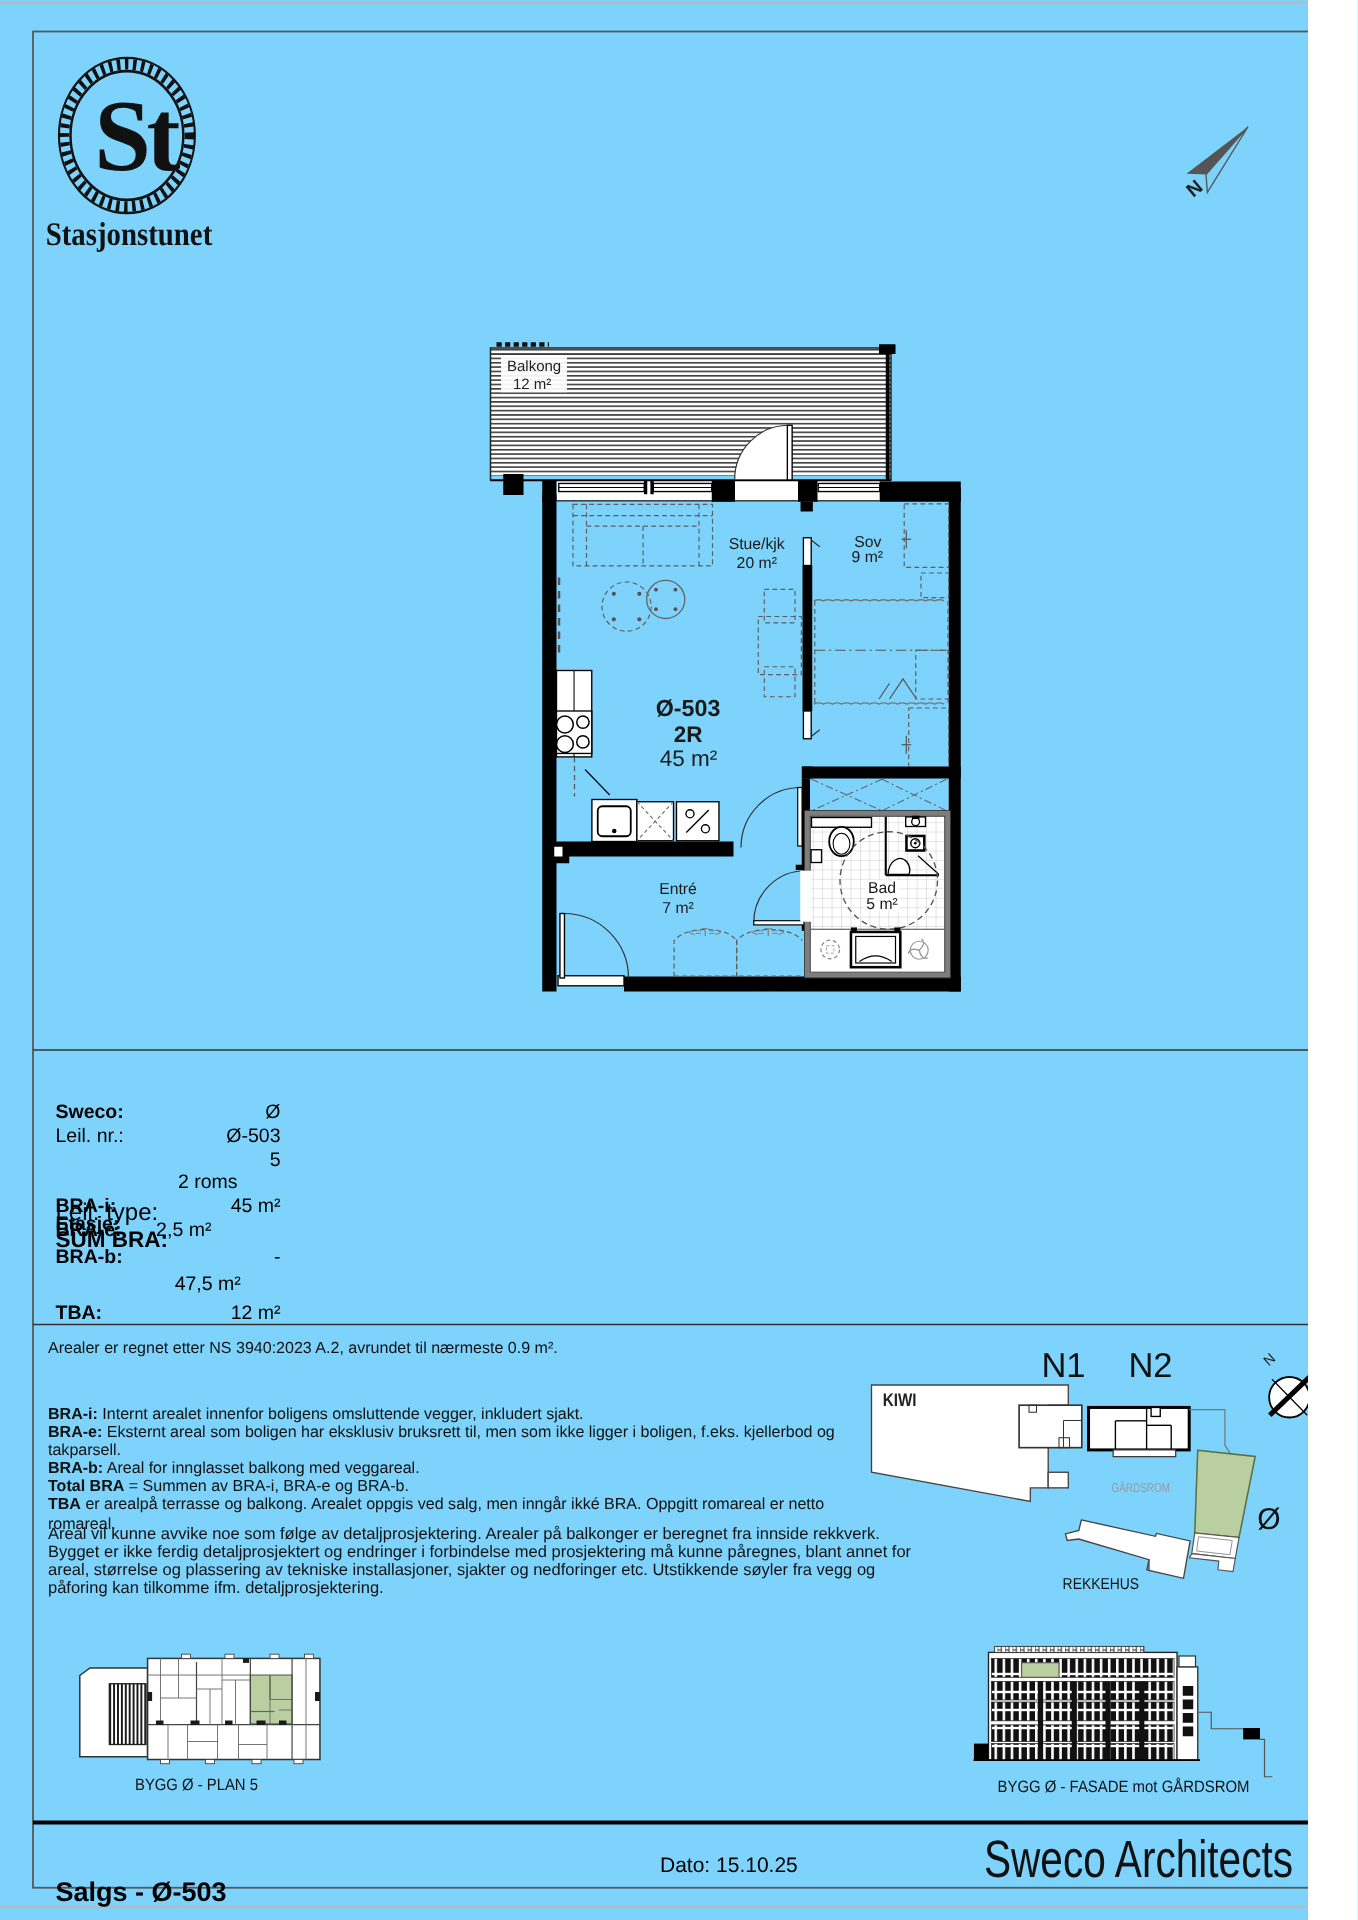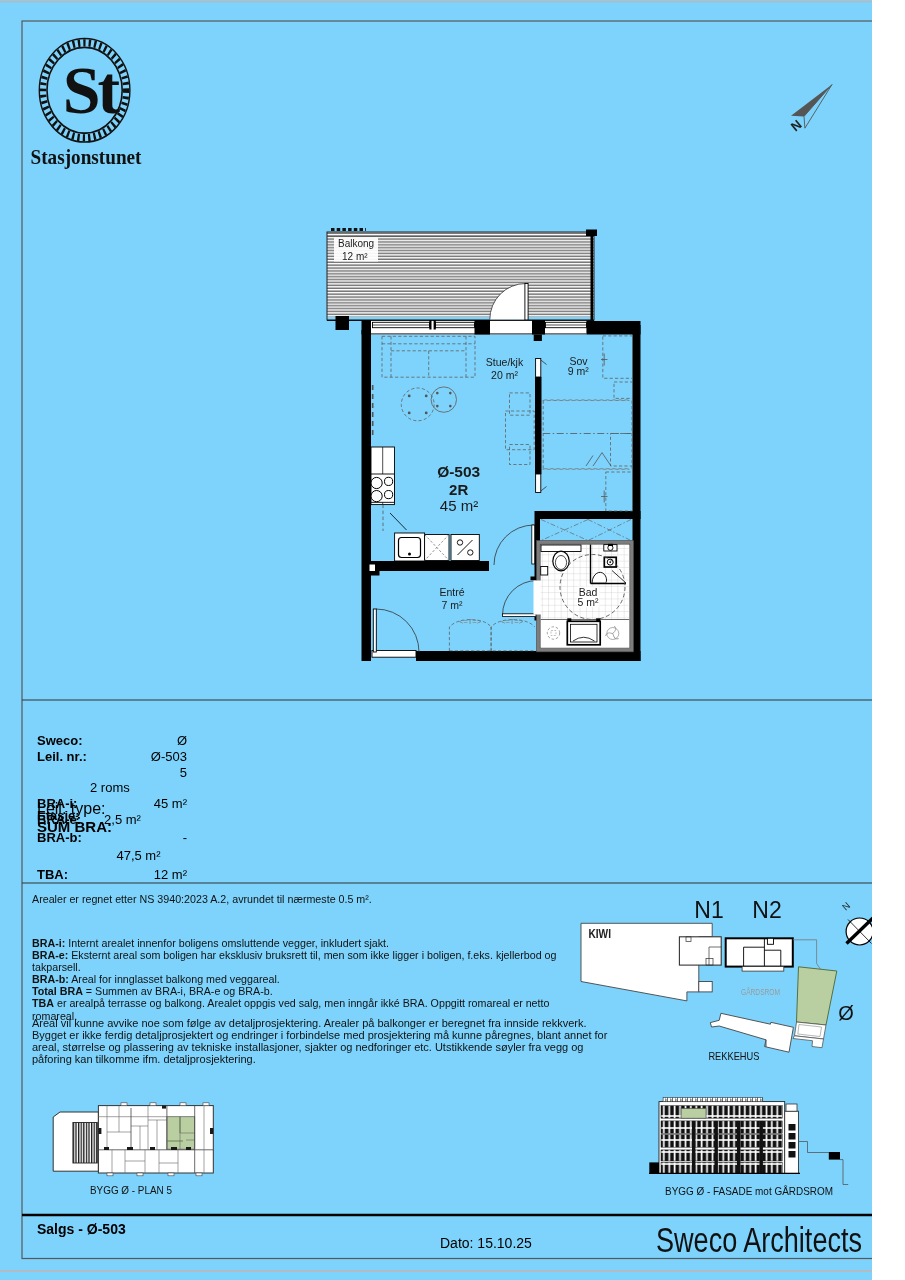--- a/index.html
+++ b/index.html
@@ -304,49 +304,49 @@
 <rect x="788.5" y="1151" width="7" height="6.5" fill="#111"></rect>
 <path d="M798.5,1141.5 H807.5 V1152.5 H828.8 M840,1159.6 H843 V1184.5 H848.2" fill="none" stroke="#555" stroke-width="0.8"></path>
 <rect x="828.8" y="1152" width="11.2" height="7.6" fill="#000"></rect>
 <rect x="649.3" y="1162.4" width="9.7" height="11" fill="#000"></rect>
 <line x1="649" y1="1173.4" x2="800" y2="1173.4" stroke="#000" stroke-width="1.2"></line>
 <text x="749" y="1194.5" font-family="Liberation Sans" font-size="11" text-anchor="middle" fill="#111" textLength="168" lengthAdjust="spacingAndGlyphs">BYGG Ø - FASADE mot GÅRDSROM</text>
 <text x="759" y="1251.5" font-family="Liberation Sans" font-size="35" text-anchor="middle" fill="#111" textLength="206" lengthAdjust="spacingAndGlyphs">Sweco Architects</text>
     </svg>
 <div style="position:absolute;left:37px;top:732.7px;font-weight:bold;font-size:13px">Sweco:</div>
 <div style="position:absolute;left:90px;top:732.7px;width:97px;text-align:right;font-size:13px">Ø</div>
-<div style="position:absolute;left:37px;top:749px;font-weight:bold;font-size:13px">Leil. nr.:</div>
+<div style="position:absolute;left:37px;top:749px;font-weight:normal;font-size:13px">Leil. nr.:</div>
 <div style="position:absolute;left:90px;top:749px;width:97px;text-align:right;font-size:13px">Ø-503</div>
 <div style="position:absolute;left:37px;top:808px;font-weight:bold;font-size:13px">Etasje:</div>
 <div style="position:absolute;left:90px;top:764.9px;width:97px;text-align:right;font-size:13px">5</div>
 <div style="position:absolute;left:37px;top:800px;font-weight:normal;font-size:16px">Leil. type:</div>
-<div style="position:absolute;left:90px;top:779.8px;width:97px;text-align:left;font-size:13px">2 roms</div>
+<div style="position:absolute;left:90px;top:779.8px;width:97px;text-align:center;font-size:13px">2 roms</div>
 <div style="position:absolute;left:37px;top:796.4px;font-weight:bold;font-size:13px">BRA-i:</div>
 <div style="position:absolute;left:90px;top:796.4px;width:97px;text-align:right;font-size:13px">45 m²</div>
 <div style="position:absolute;left:37px;top:811.9px;font-weight:bold;font-size:13px">BRA-e:</div>
 <div style="position:absolute;left:74px;top:811.9px;width:97px;text-align:center;font-size:13px">2,5 m²</div>
 <div style="position:absolute;left:37px;top:830.2px;font-weight:bold;font-size:13px">BRA-b:</div>
 <div style="position:absolute;left:90px;top:830.2px;width:97px;text-align:right;font-size:13px">-</div>
 <div style="position:absolute;left:37px;top:818px;font-weight:bold;font-size:15px">SUM BRA:</div>
 <div style="position:absolute;left:90px;top:848.4px;width:97px;text-align:center;font-size:13px">47,5 m²</div>
 <div style="position:absolute;left:37px;top:866.6px;font-weight:bold;font-size:13px">TBA:</div>
 <div style="position:absolute;left:90px;top:866.6px;width:97px;text-align:right;font-size:13px">12 m²</div>
 
-<div style="position:absolute;left:32px;top:893px;font-size:10.7px;line-height:12.1px;white-space:nowrap;color:#111">Arealer er regnet etter NS 3940:2023 A.2, avrundet til nærmeste 0.5 m².</div>
+<div style="position:absolute;left:32px;top:893px;font-size:10.7px;line-height:12.1px;white-space:nowrap;color:#111">Arealer er regnet etter NS 3940:2023 A.2, avrundet til nærmeste 0.9 m².</div>
 <div style="position:absolute;left:32px;top:937px;font-size:10.7px;line-height:12.1px;white-space:nowrap;color:#111">
 <b>BRA-i:</b> Internt arealet innenfor boligens omsluttende vegger, inkludert sjakt.<br>
 <b>BRA-e:</b> Eksternt areal som boligen har eksklusiv bruksrett til, men som ikke ligger i boligen, f.eks. kjellerbod og<br>
 takparsell.<br>
 <b>BRA-b:</b> Areal for innglasset balkong med veggareal.<br>
 <b>Total BRA</b> = Summen av BRA-i, BRA-e og BRA-b.<br>
 <b>TBA</b> er arealpå terrasse og balkong. Arealet oppgis ved salg, men inngår ikké BRA. Oppgitt romareal er netto<br>
 romareal.
 </div>
 <div style="position:absolute;left:32px;top:1016.5px;font-size:11px;line-height:12.1px;white-space:nowrap;color:#111">
 Areal vil kunne avvike noe som følge av detaljprosjektering. Arealer på balkonger er beregnet fra innside rekkverk.<br>
 Bygget er ikke ferdig detaljprosjektert og endringer i forbindelse med prosjektering må kunne påregnes, blant annet for<br>
 areal, størrelse og plassering av tekniske installasjoner, sjakter og nedforinger etc. Utstikkende søyler fra vegg og<br>
 påforing kan tilkomme ifm. detaljprosjektering.
 </div>
 
-<div style="position:absolute;left:37px;top:1221px;font-weight:bold;font-size:14px">Salgs - Ø-503</div>
+<div style="position:absolute;left:37px;top:1251px;font-weight:bold;font-size:18px">Salgs - Ø-503</div>
 <div style="position:absolute;left:440px;top:1235px;font-size:14px">Dato: 15.10.25</div>
 
 </div>
 </body></html>

